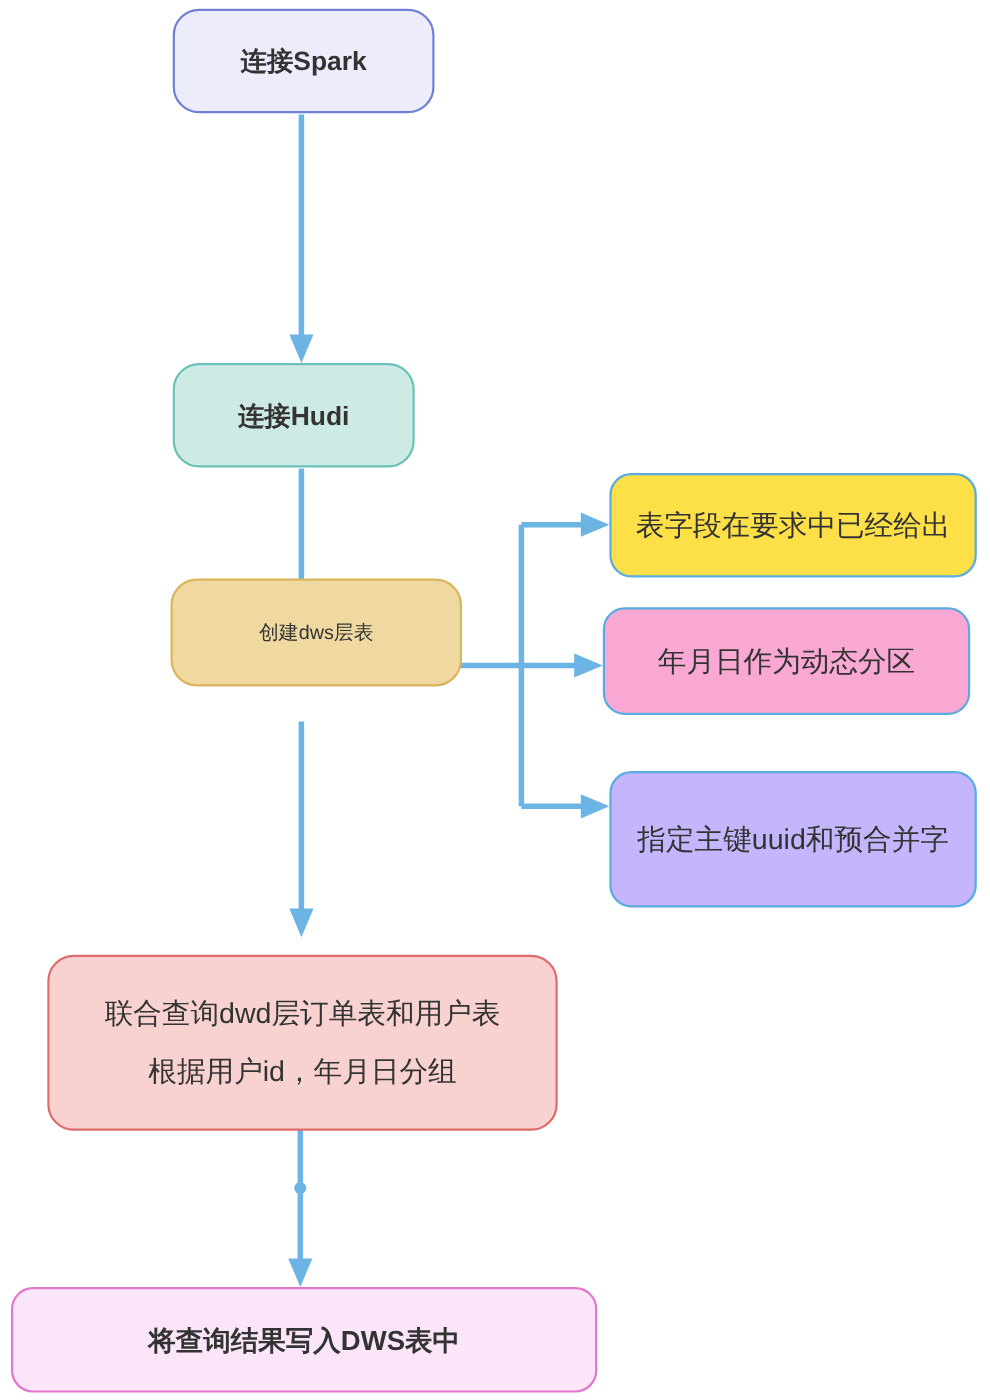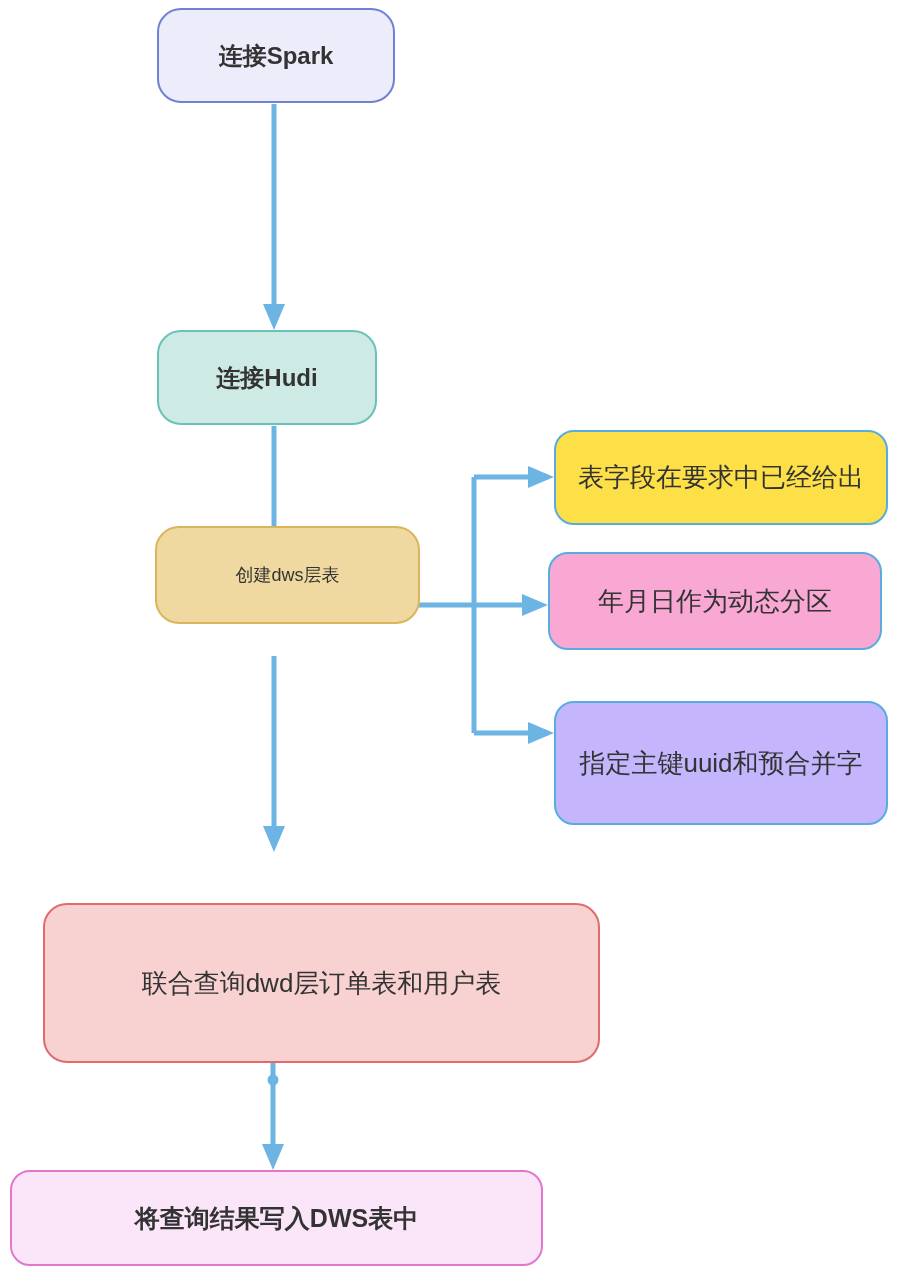--- a/index.html
+++ b/index.html
@@ -56,21 +56,21 @@
     left: 548px; top: 552px; width: 334px; height: 98px;
     background: #f9a8d4; border-color: #58ACDF; border-radius: 20px;
     font-size: 26px;
   }
   #node-note-key {
     left: 554px; top: 685px; width: 334px; height: 124px;
     background: #c4b5fd; border-color: #58ACDF; border-radius: 20px;
     font-size: 26px; line-height: 50px; margin-top: 16px;
   }
   #node-query {
-    left: 43px; top: 903px; width: 557px; height: 160px;
+    left: 43px; top: 868px; width: 464px; height: 160px;
     background: #F8D1D1; border-color: #DF6B6B; border-radius: 24px;
     font-size: 26px; line-height: 53px;
   }
   #node-write {
     left: 10px; top: 1170px; width: 533px; height: 96px;
     background: #FBE5F9; border-color: #E377CD; border-radius: 20px;
     font-size: 25px; font-weight: bold;
   }
 </style>
 </head>
@@ -121,19 +121,20 @@
   <div class="node" id="node-note-partition">
     <span>年月日作为动态分区</span>
   </div>
 
   <div class="node col" id="node-note-key">
     <span>指定主键uuid和预合并字</span>
   </div>
 
   <div class="node col" id="node-query">
     <span>联合查询dwd层订单表和用户表</span>
+    <span>根据用户id，年月日分组</span>
   </div>
 
   <div class="node" id="node-write">
     <span>将查询结果写入DWS表中</span>
   </div>
 
 </div>
 
 </body></html>

